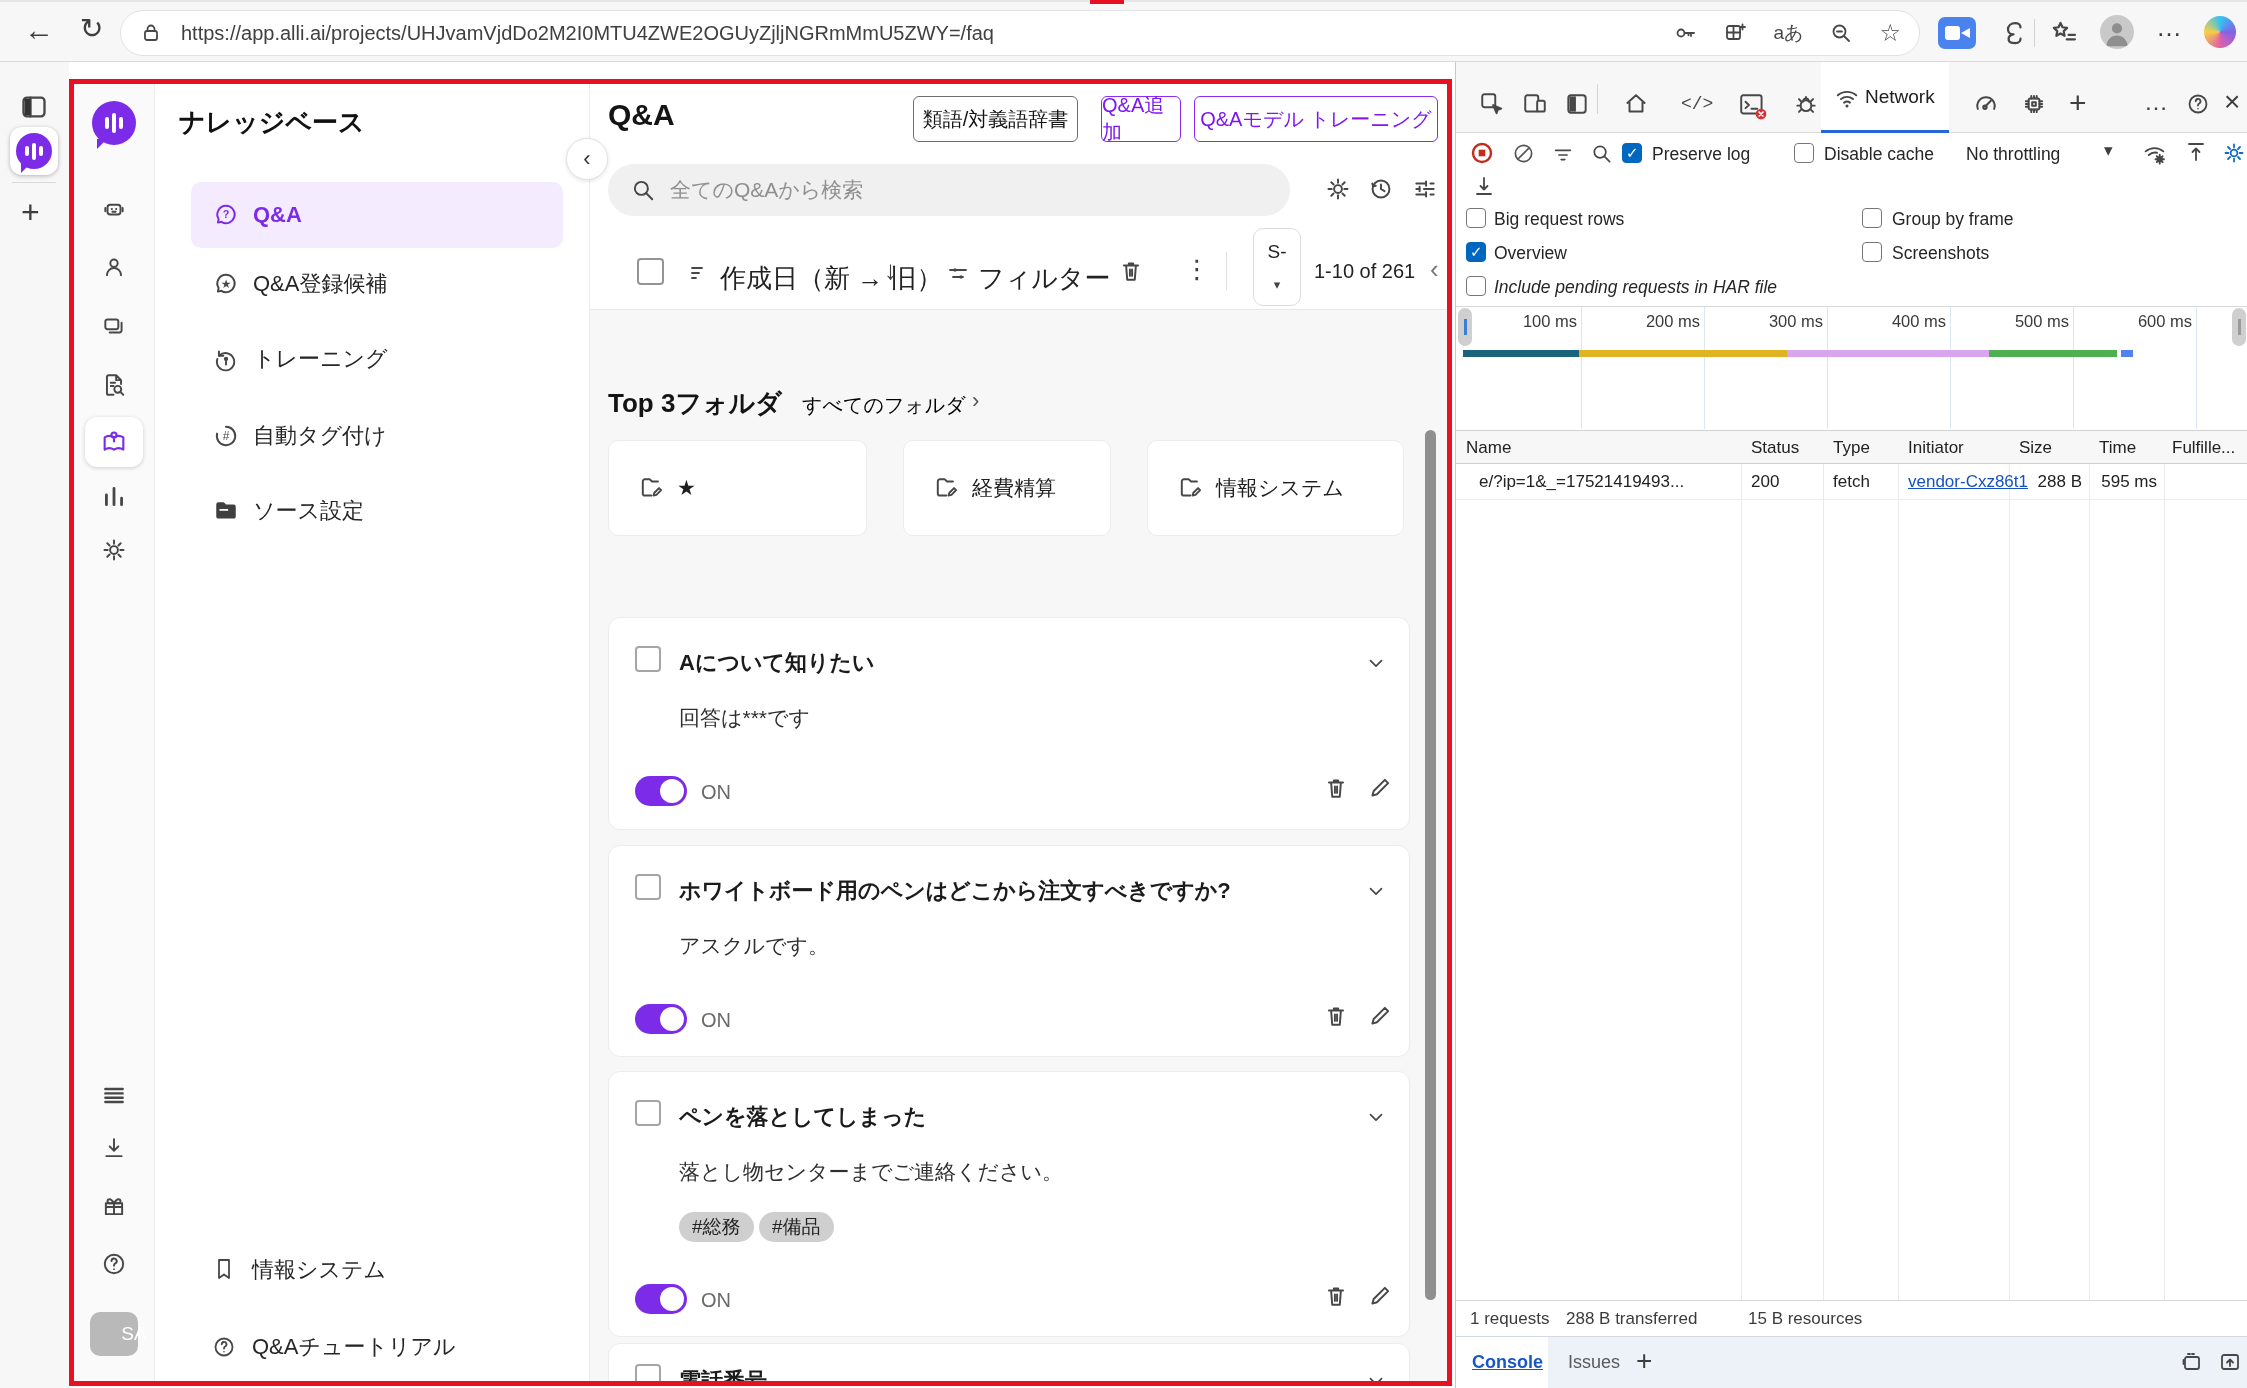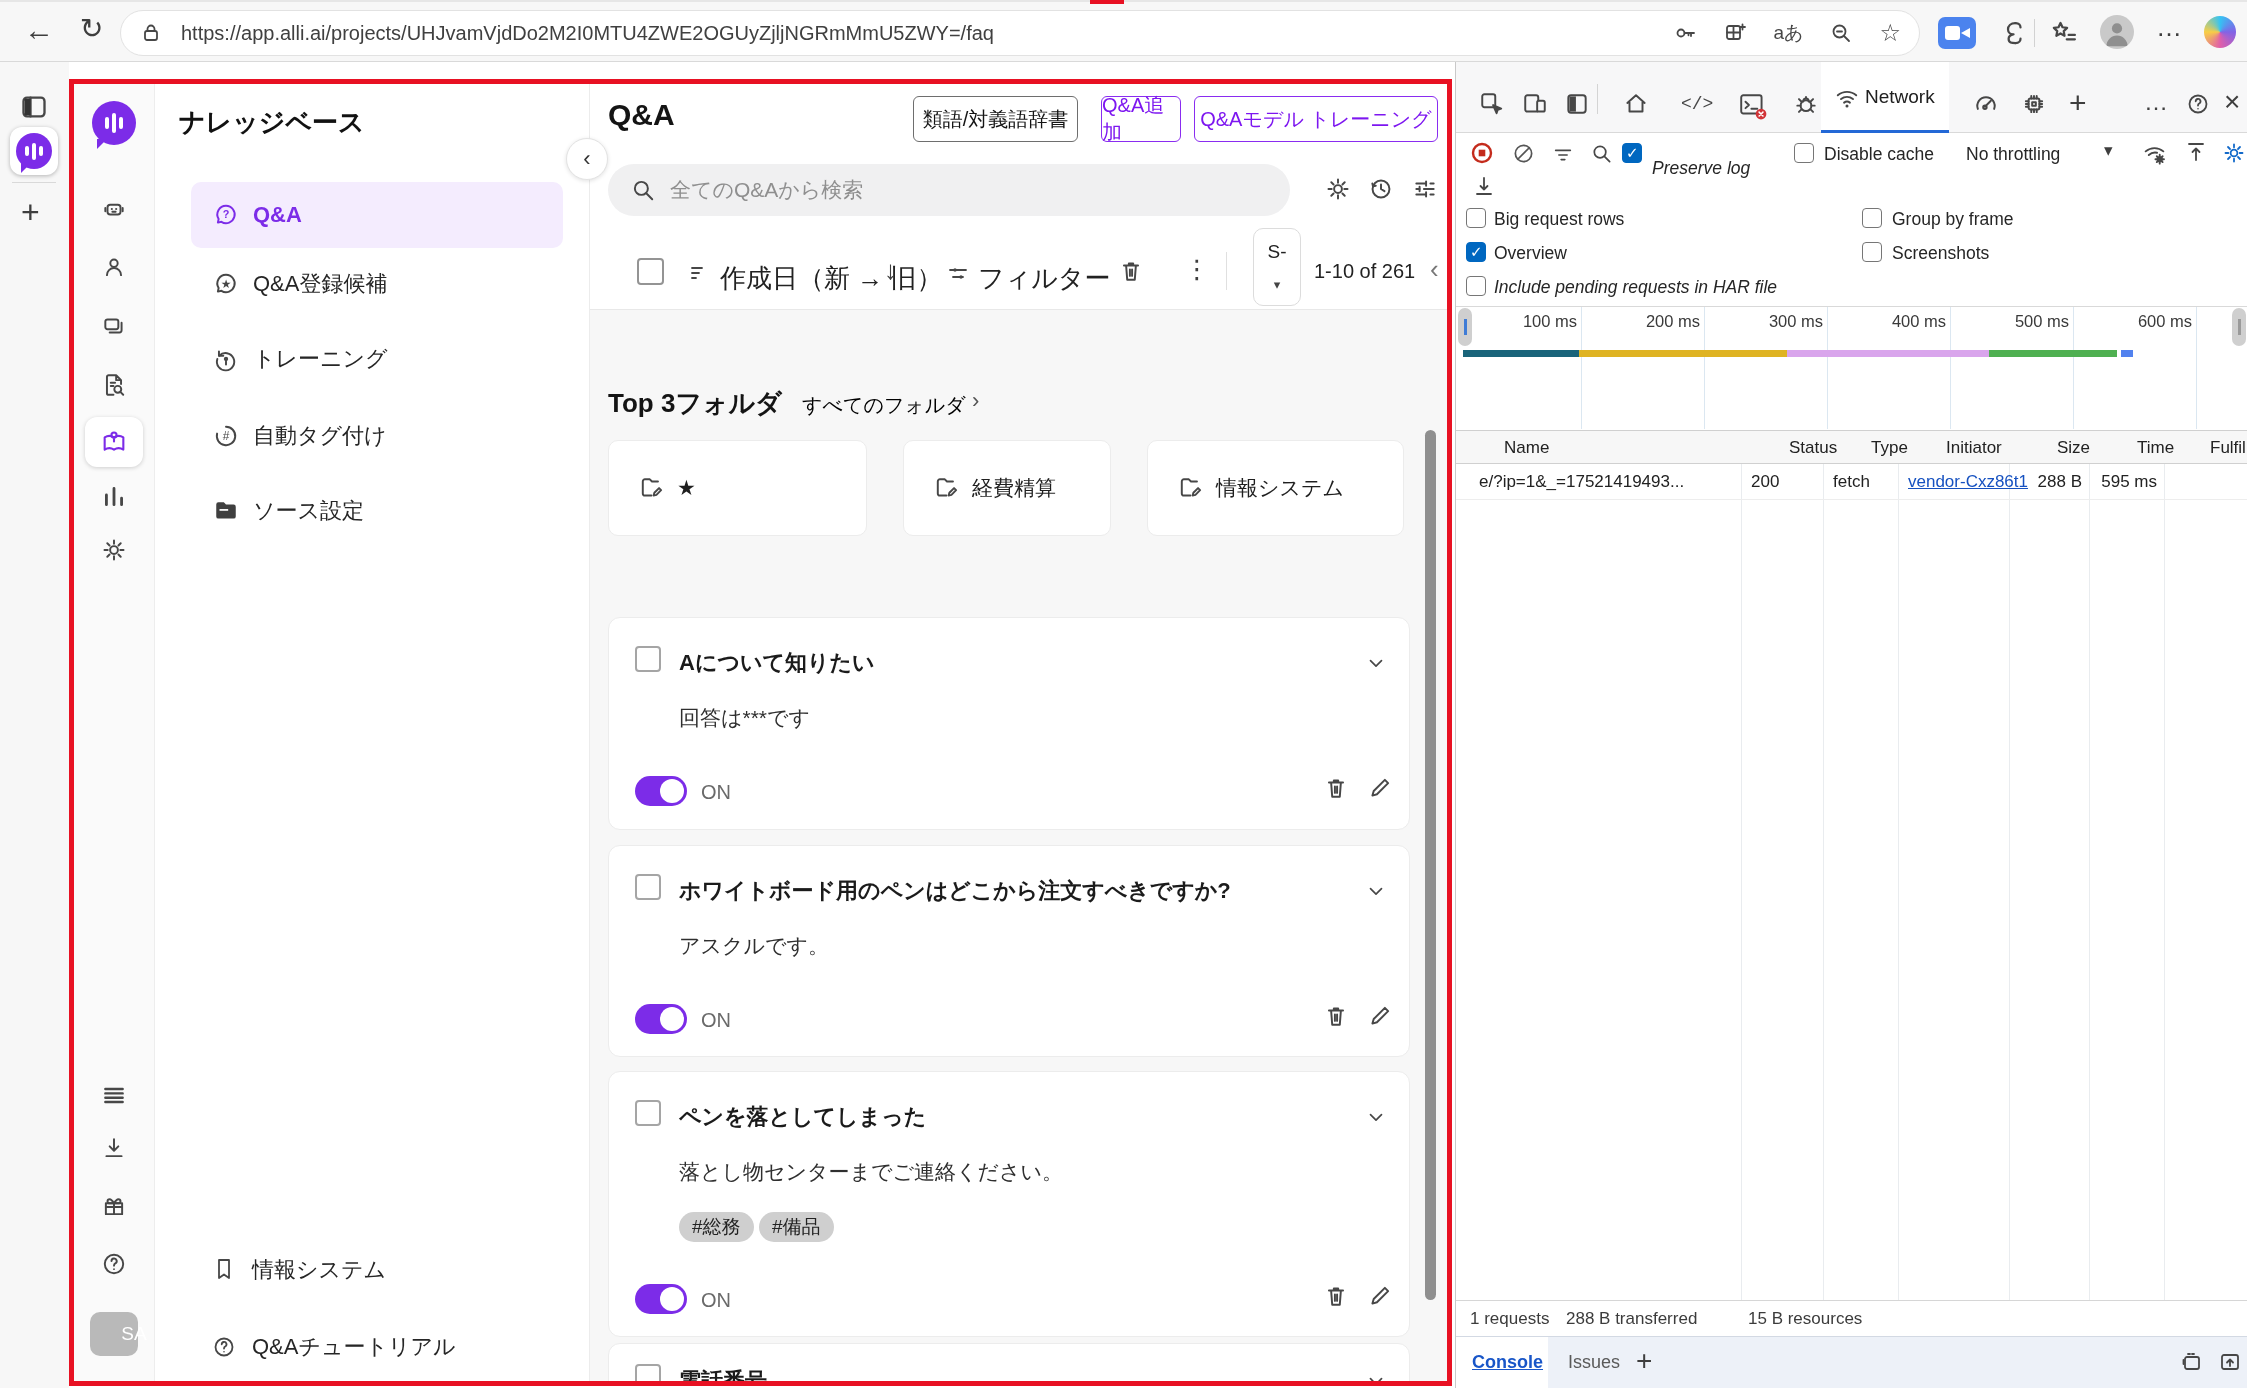--- a/index.html
+++ b/index.html
@@ -72,21 +72,21 @@
   #dt-tabs { left:0; top:0; width:791px; height:71px; background:#f7f7f8; border-bottom:1px solid #d9d9d9; }
   #nettab { left:365px; top:0; width:128px; height:71px; background:#fff; border-bottom:3px solid #2368d6; }
   .dtxt { font-size:17.5px; color:#262626; }
   .dcb { position:absolute; width:20px; height:20px; border:1.5px solid #767676; border-radius:4px; background:#fff; }
   .dcb.on { background:#0067c0; border-color:#0067c0; }
   .dcb.on:after { content:"\2713"; color:#fff; font-size:15px; position:absolute; left:3px; top:0px; }
   .gline { position:absolute; top:245px; width:1px; height:122px; background:#dbe7f1; }
   .tick { position:absolute; top:250px; width:70px; text-align:right; font-size:16.5px; color:#3a3a3a; }
   .wseg { position:absolute; top:288px; height:7px; }
   .coldiv { position:absolute; top:368px; width:1px; height:870px; background:#e9ecef; }
-  .hcell { position:absolute; top:376px; font-size:17px; color:#222;margin-left:38px; }
+  .hcell { position:absolute; top:376px; font-size:17px; color:#222; }
   .rcell { position:absolute; top:410px; font-size:17px; color:#222; }
   #dt-stat { left:0; top:1238px; width:791px; height:36px; background:#fff; border-top:1px solid #d6d6d6; }
   #dt-drawer { left:0; top:1274px; width:791px; height:52px; background:#edf1f8; border-top:1px solid #d3d9e3; }
   .copilot { width:32px; height:32px; border-radius:50%; background:conic-gradient(#35c3f3,#8263e6,#e05fa9,#f8ce46,#35c3f3); }
 </style>
 </head>
 <body>
 
 <div class="abs" id="topbar">
   <div class="abs uic" style="left:24px;top:13px;font-size:30px;">←</div>
@@ -591,21 +591,21 @@
         <path d="M4 7h16M7.5 12h9M10 17h4"></path>
       </svg>
     </span>
   <span class="abs" style="left:134px;top:80px;">
       <svg class="sg" width="23" height="23" viewBox="0 0 24 24">
         <circle cx="10.5" cy="10.5" r="6"></circle>
         <path d="M15 15l5.5 5.5"></path>
       </svg>
     </span>
   <span class="dcb on abs" style="left:166px;top:81px;"></span>
-  <span class="abs dtxt" style="left:196px;top:96px;font-style:italic;">Preserve log</span>
+  <span class="abs dtxt" style="left:196px;top:82px;">Preserve log</span>
   <span class="dcb abs" style="left:338px;top:81px;"></span>
   <span class="abs dtxt" style="left:368px;top:82px;">Disable cache</span>
   <span class="abs dtxt" style="left:510px;top:82px;">No throttling</span>
   <span class="abs uic" style="left:648px;top:80px;font-size:17px;">▾</span>
   <span class="abs" style="left:686px;top:80px;">
     <svg class="sg" width="25" height="25" viewBox="0 0 24 24">
         <path d="M3.5 9a13 13 0 0 1 17 0M6.5 12.5a9 9 0 0 1 8-2.2"></path>
         <circle cx="17" cy="16.5" r="3" fill="#474747" stroke="none"></circle>
         <path d="M17 12.2v1.2M17 19.6v1.2M12.9 16.5h1.2M19.9 16.5h1.2M14.2 13.7l.8.8M19 18.5l.8.8M19.8 13.7l-.8.8M15 18.5l-.8.8"></path>
       </svg>

